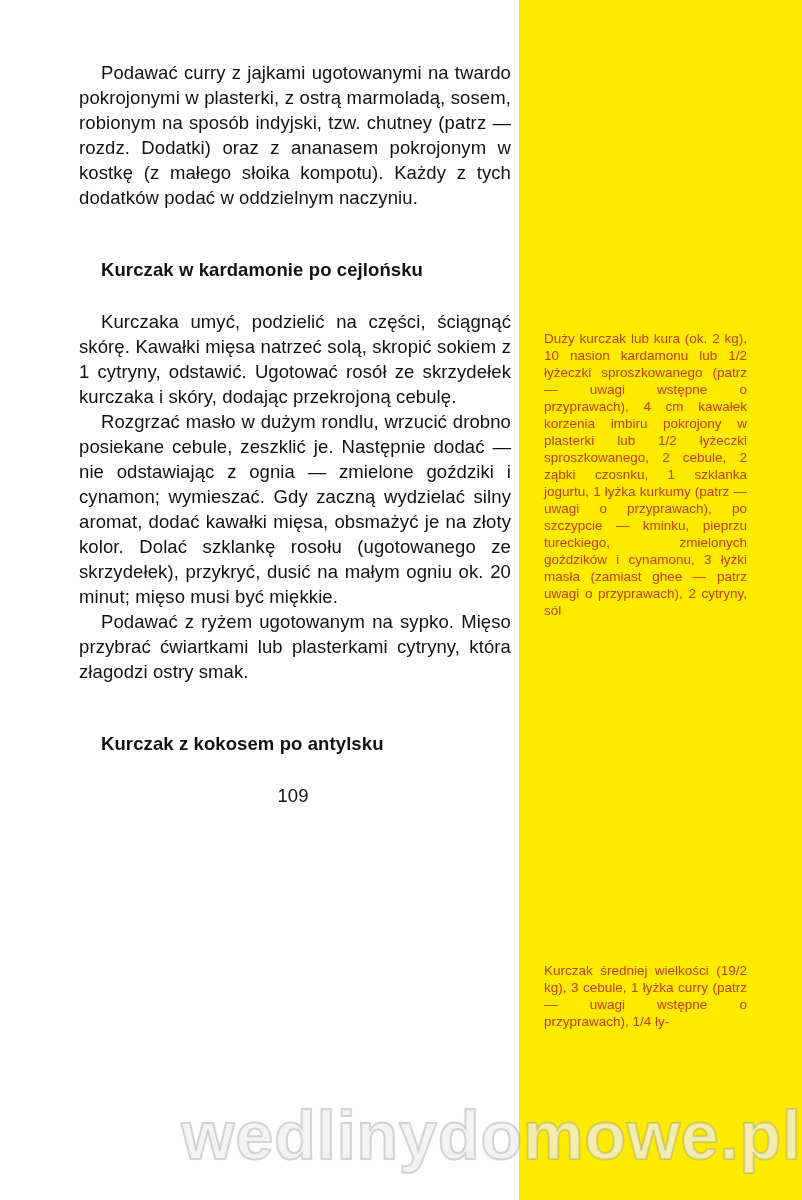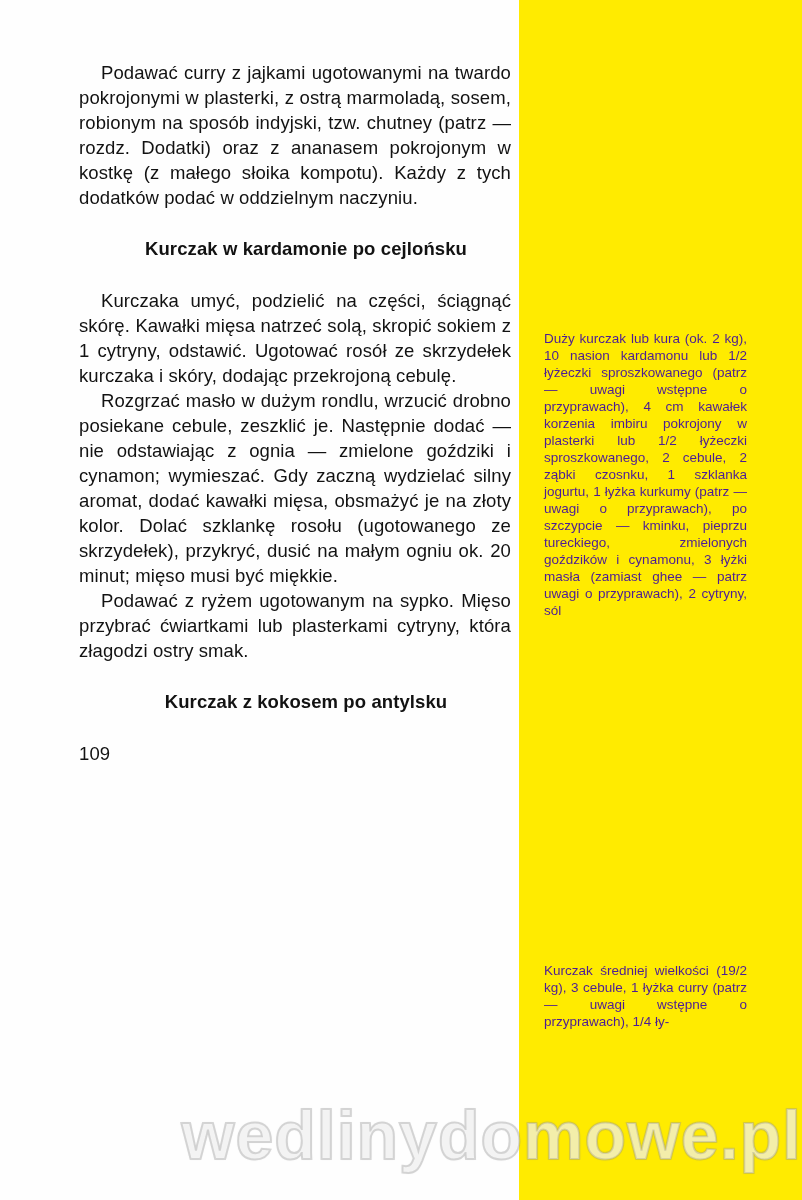--- a/index.html
+++ b/index.html
@@ -36,38 +36,38 @@
   }
   .para {
     margin: 0;
   }
   .indent {
     text-indent: 22px;
   }
   .heading {
     font-size: 18.5px;
     font-weight: bold;
-    margin: 26px 0 27px 22px;
-    text-align: center;
+    margin: 47px 0 27px 22px;
+    text-align: left;
     letter-spacing: 0.1px;
   }
   .page-number {
     margin-top: 14px;
     padding-right: 4px;
-    text-align: left;
+    text-align: center;
     font-size: 18.5px;
   }
   .sidebar-note {
     position: absolute;
     left: 544px;
     width: 203px;
     font-size: 13.5px;
     line-height: 17px;
     text-align: justify;
-    color: #4c1d95;
+    color: #c2410c;
   }
   .note-1 { top: 330px; }
   .note-2 { top: 962px; }
   .watermark {
     position: absolute;
     left: 0;
     bottom: 26px;
     width: 100%;
     text-align: right;
     font-size: 68px;

